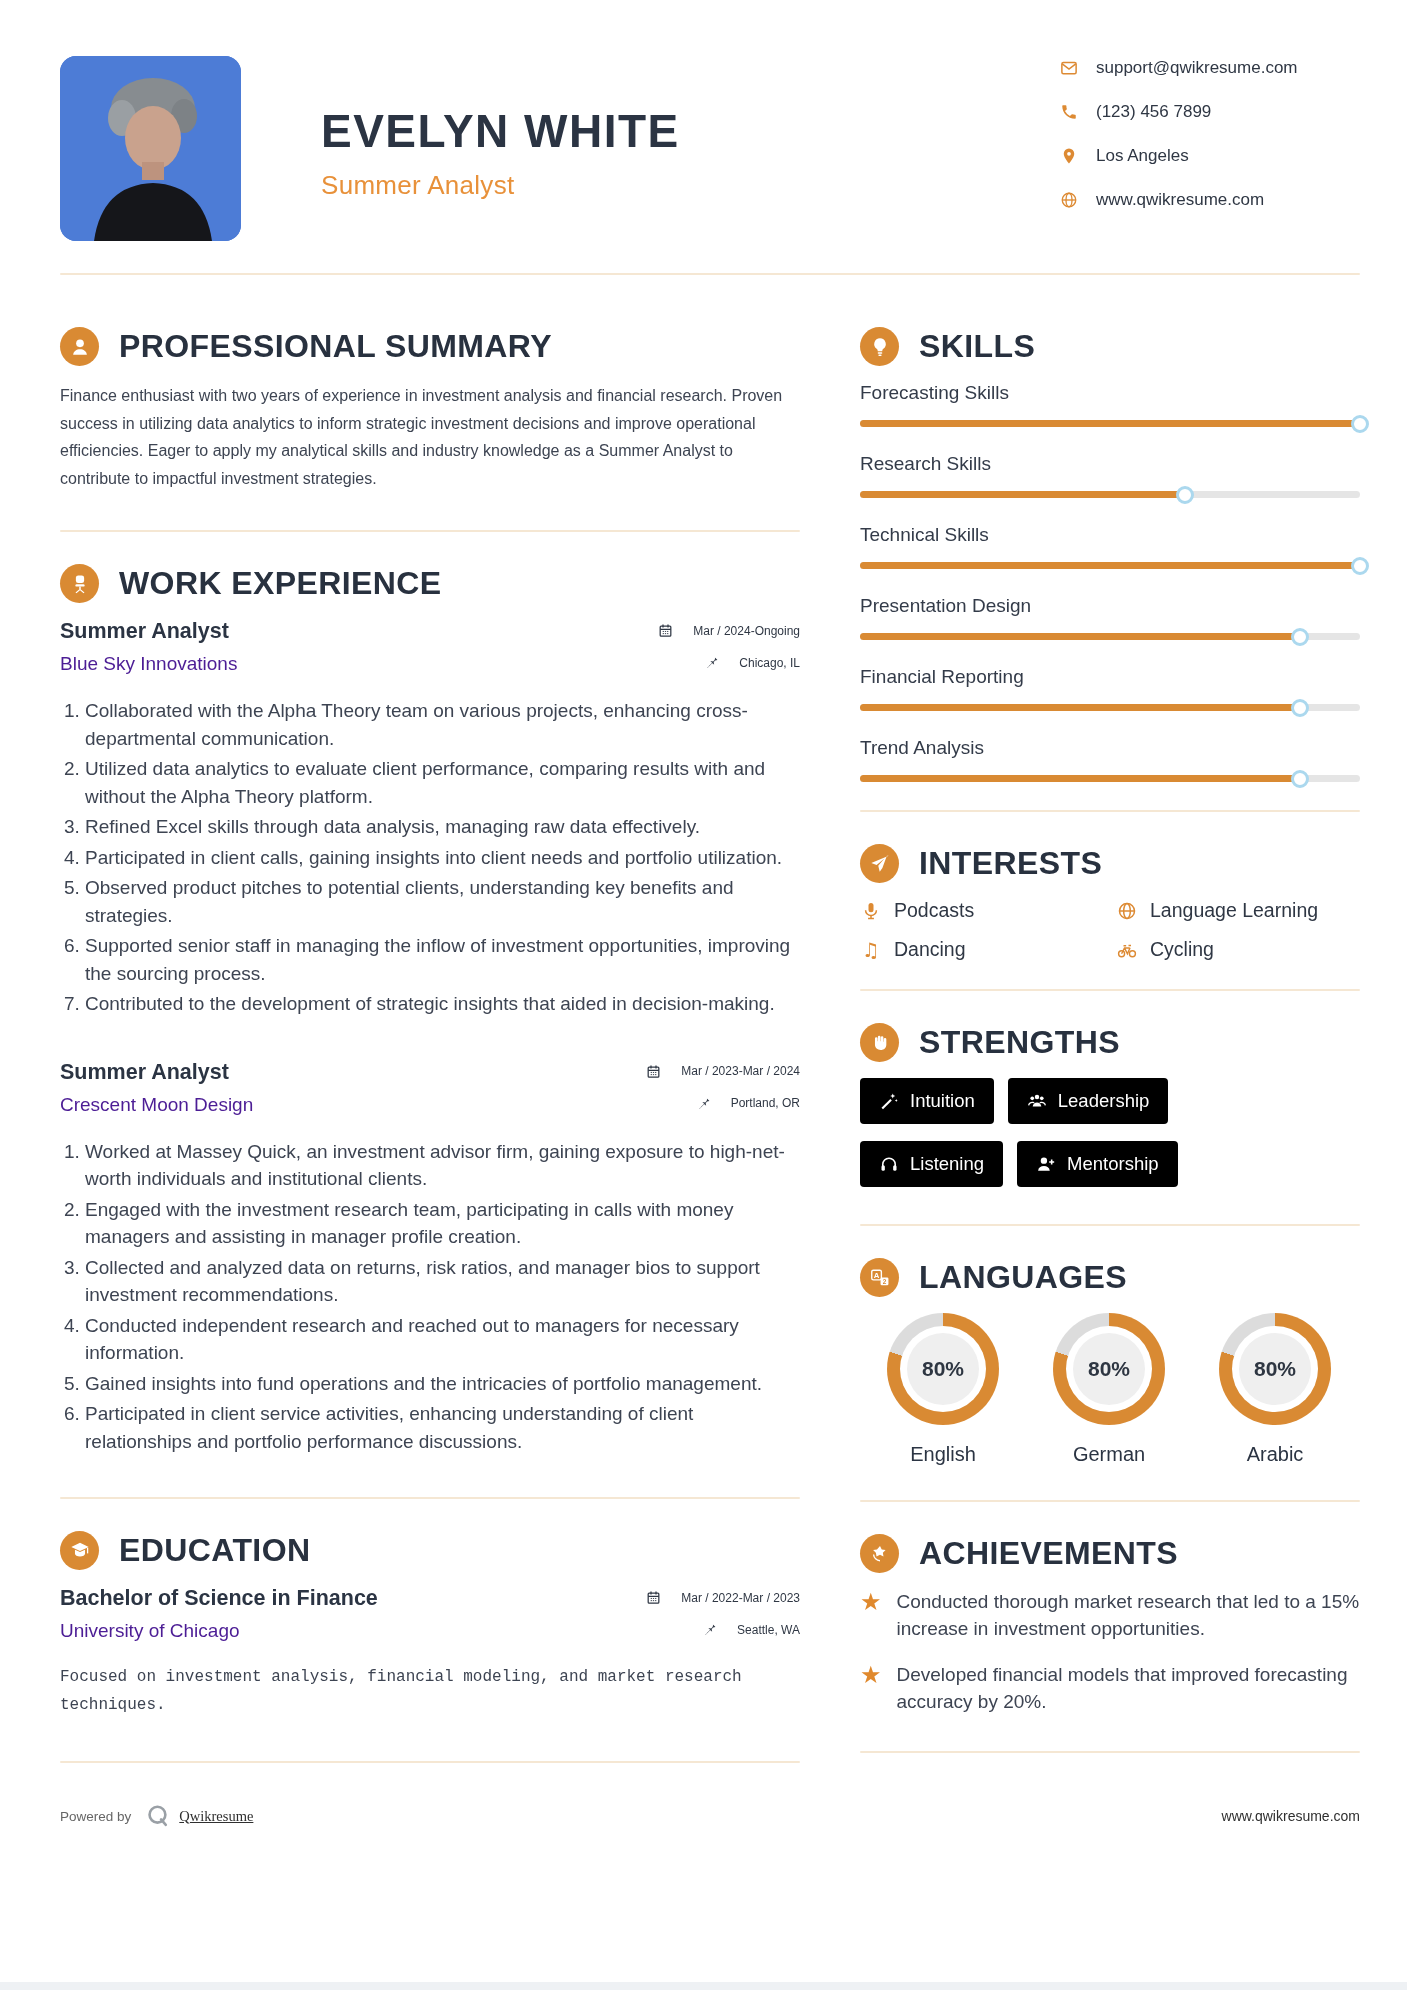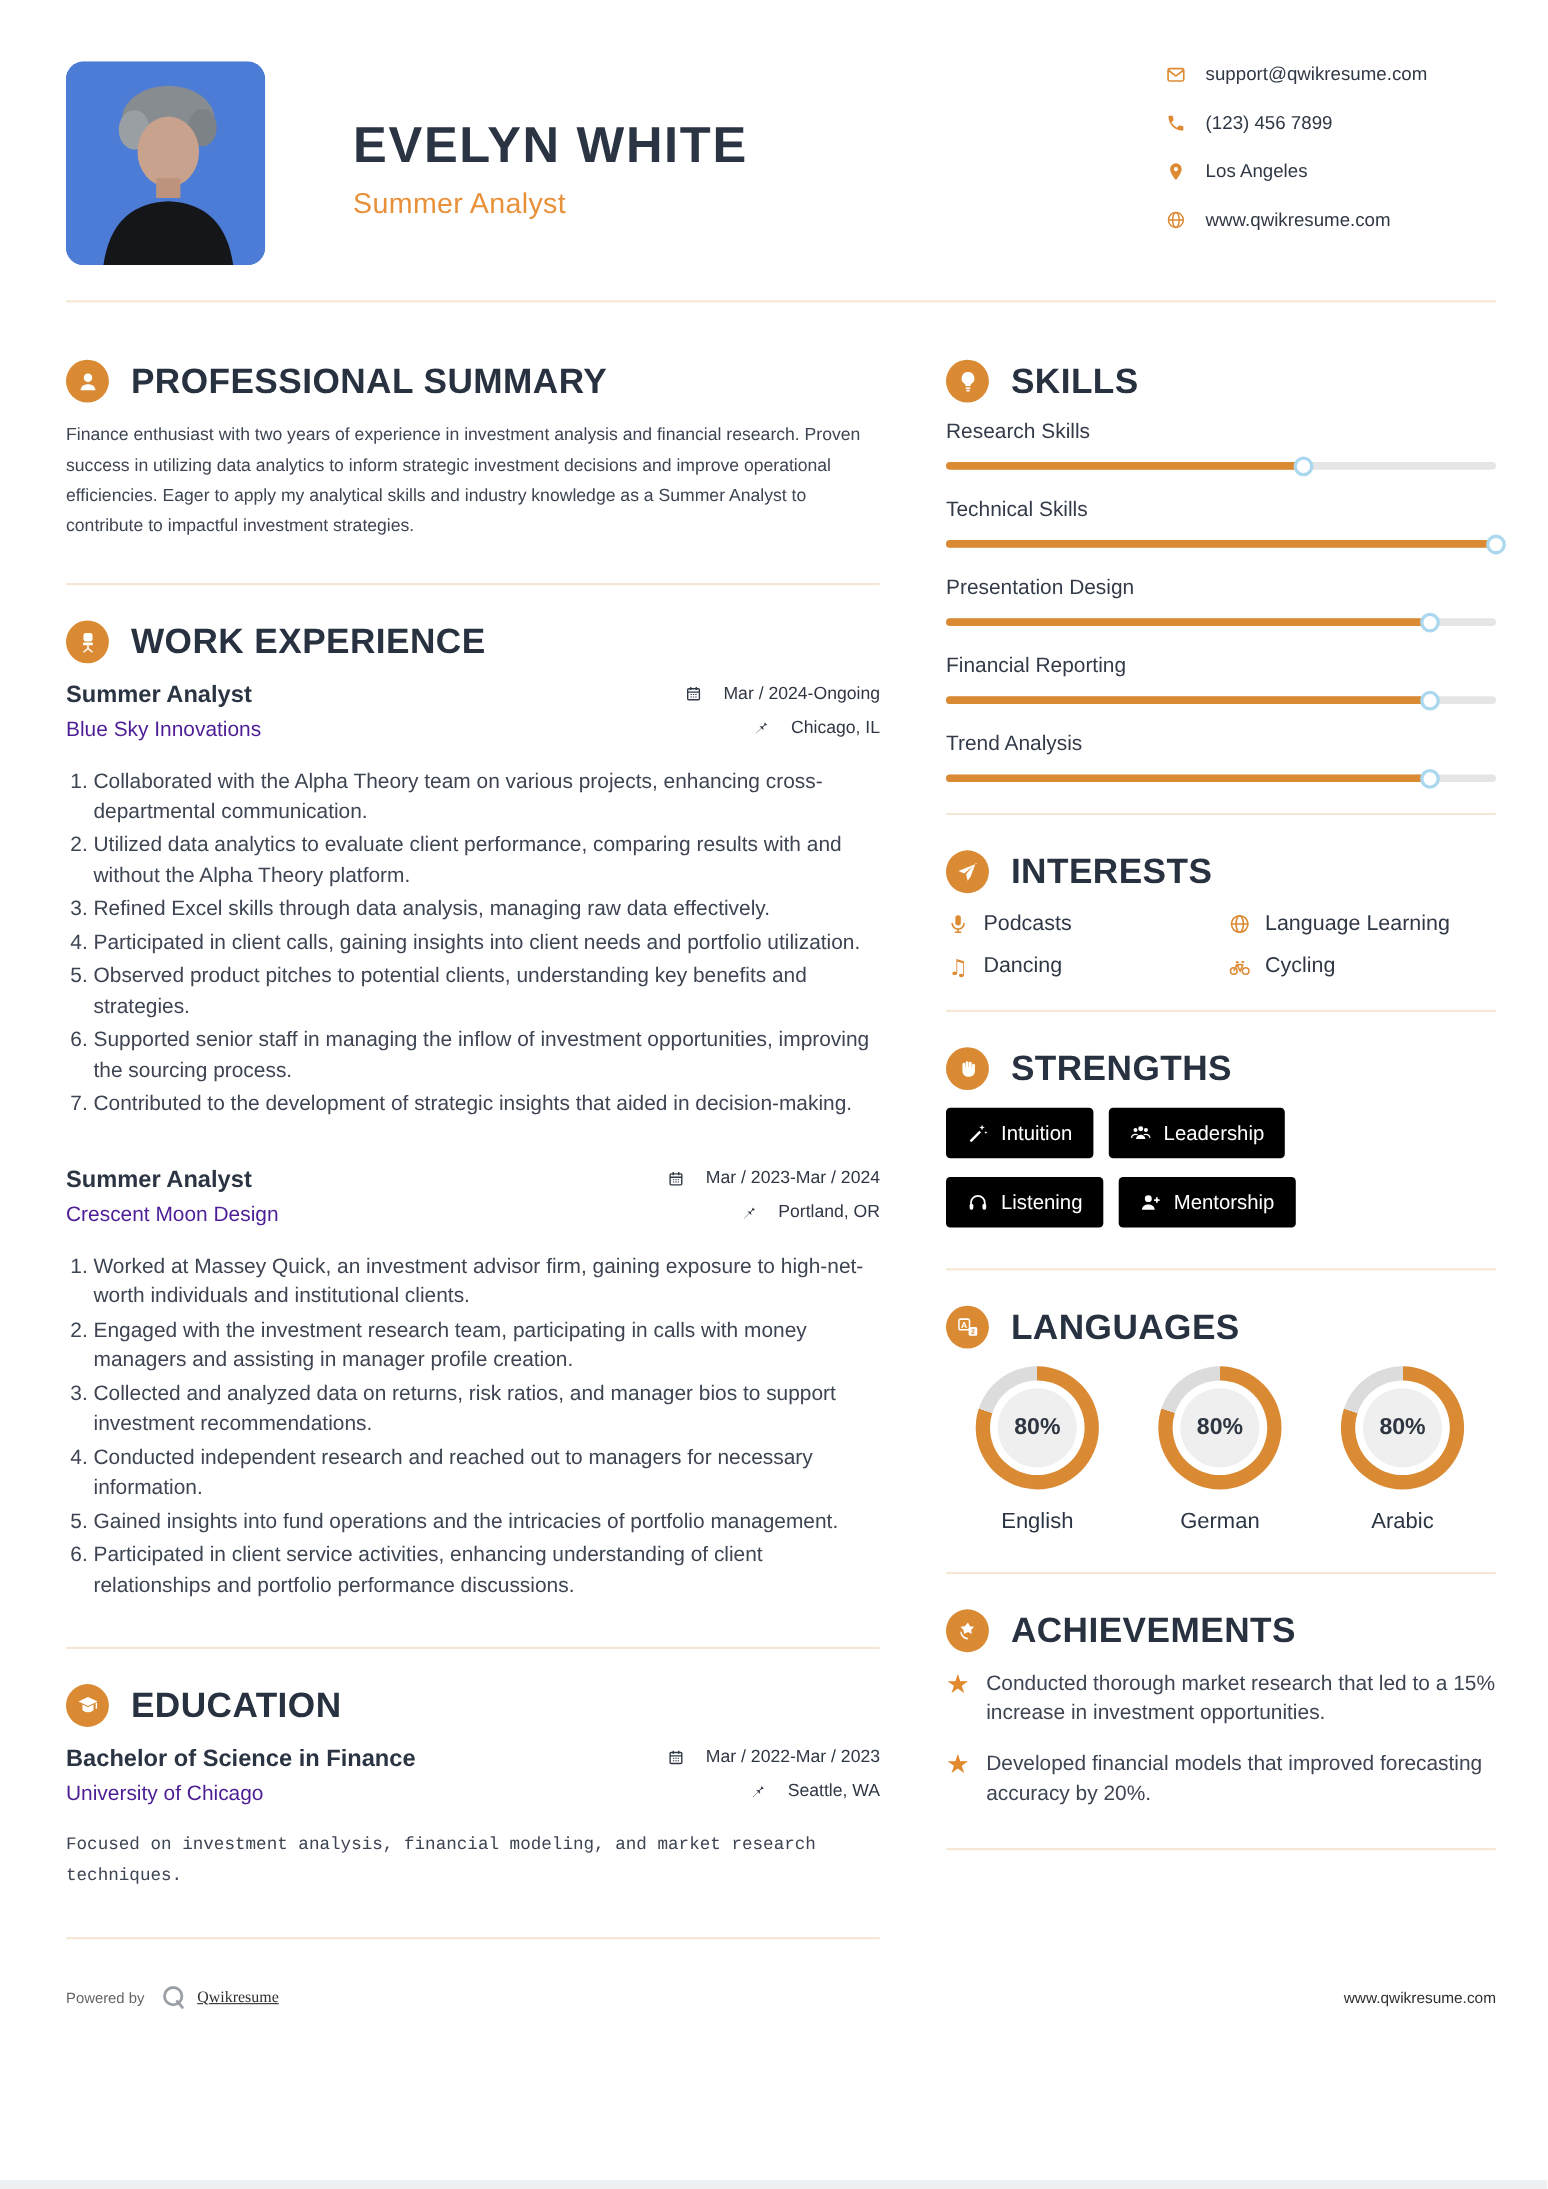--- a/index.html
+++ b/index.html
@@ -35,21 +35,21 @@
   .para { font-size:16px; line-height:27.5px; color:#3d4452; }
 
   .left-divider { margin:38px 0 32px 0; }
   .right-divider { margin:28px 0 32px 0; }
 
   
   .job { margin-bottom:42px; }
   .job-row { display:flex; justify-content:space-between; align-items:baseline; }
   .job-title { font-size:21.5px; font-weight:700; color:#2b3443; }
   .job-company { font-size:19px; color:#4c1d95; margin-top:9px; }
-  .meta { display:flex; align-items:center; gap:20px; font-size:16px; color:#2f3744; }
+  .meta { display:flex; align-items:center; gap:20px; font-size:12px; color:#2f3744; }
   .meta .micon { width:15px; height:15px; color:#2f3744; flex:0 0 auto; }
   .bullets { margin:22px 0 0 0; padding-left:25px; }
   .bullets li { font-size:19px; line-height:27.5px; color:#3d4452; margin-bottom:3px; }
 
   
   .skill { margin-bottom:26px; }
   .skill-label { font-size:19px; color:#333b49; margin-bottom:16px; }
   .track { position:relative; height:7px; background:#e5e5e5; border-radius:4px; }
   .fill { position:absolute; left:0; top:0; height:7px; background:#d98a33; border-radius:4px; }
   .handle { position:absolute; right:-9px; top:50%; transform:translateY(-50%);
@@ -290,20 +290,28 @@
           <svg viewBox="0 0 24 24" fill="currentColor">
               <path d="M12 2.5a6.3 6.3 0 00-3.7 11.4c.7.5 1.2 1.3 1.2 2.1v.5h5v-.5c0-.8.5-1.6 1.2-2.1A6.3 6.3 0 0012 2.5z"></path>
               <rect x="9.5" y="17.8" width="5" height="1.6" rx=".8"></rect>
               <rect x="10.2" y="20.2" width="3.6" height="1.6" rx=".8"></rect>
             </svg>
         </span>
         <span class="section-title">SKILLS</span>
       </div>
 
       <div class="skill">
+        <div class="skill-label">Forecasting Skills</div>
+        <div class="track">
+            <div class="fill" style="width: 100%;">
+              <span class="handle"></span>
+            </div>
+          </div>
+      </div>
+      <div class="skill">
         <div class="skill-label">Research Skills</div>
         <div class="track">
             <div class="fill" style="width: 65%;">
               <span class="handle"></span>
             </div>
           </div>
       </div>
       <div class="skill">
         <div class="skill-label">Technical Skills</div>
         <div class="track">

